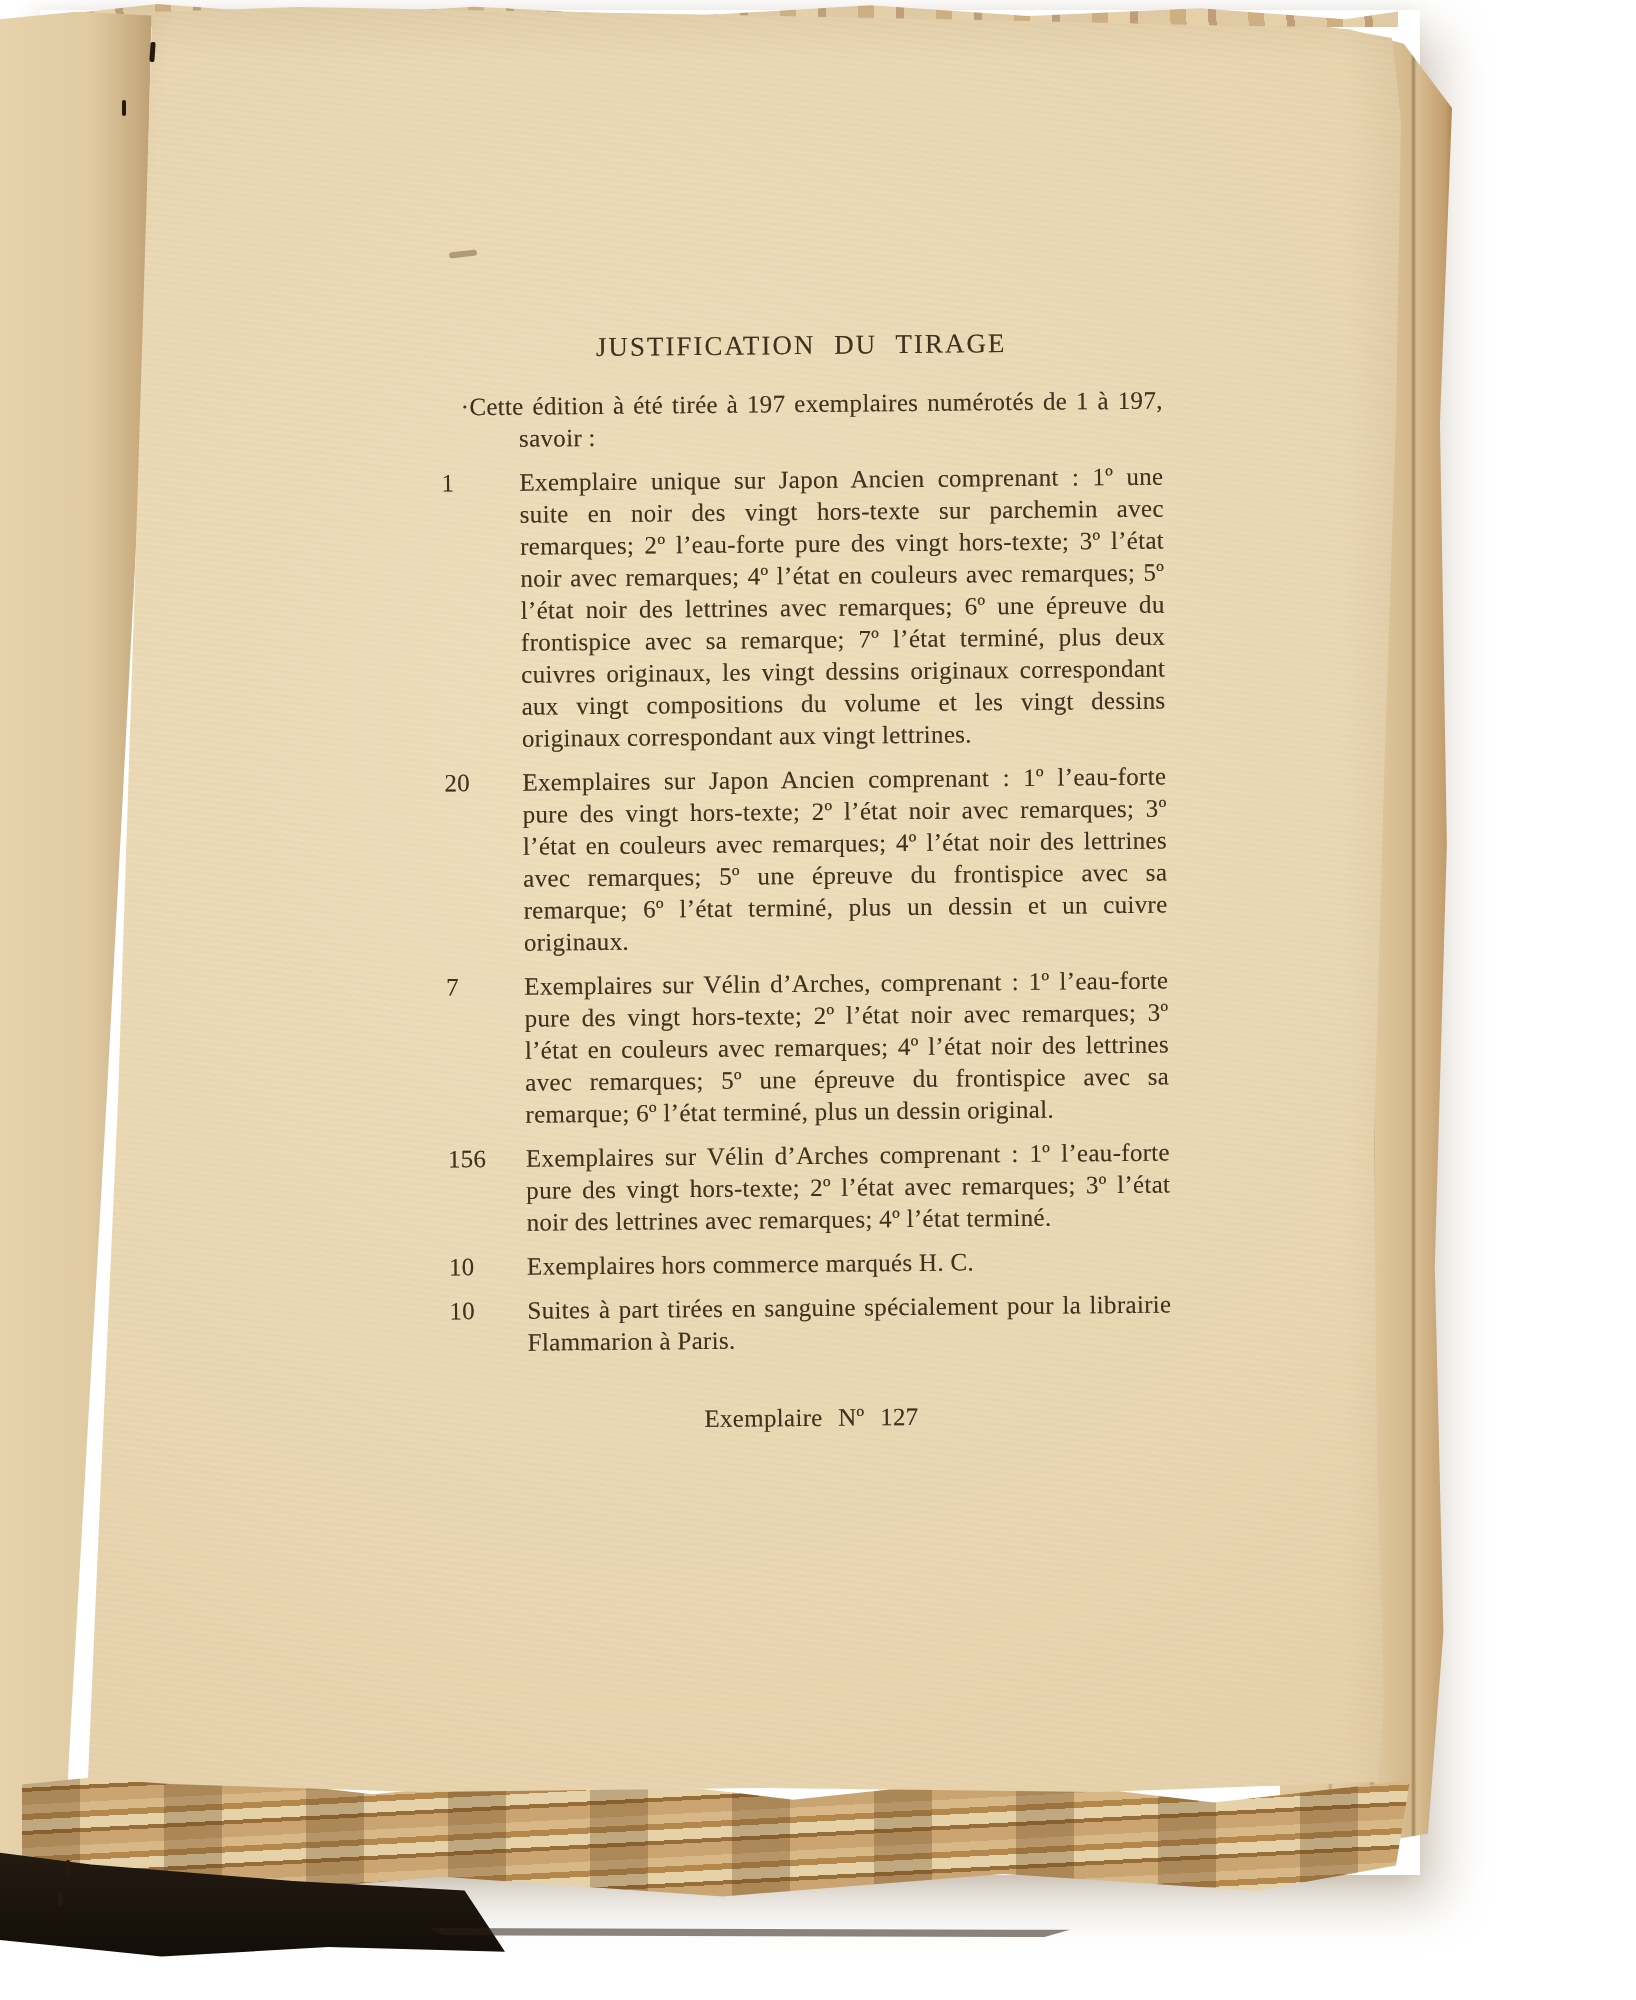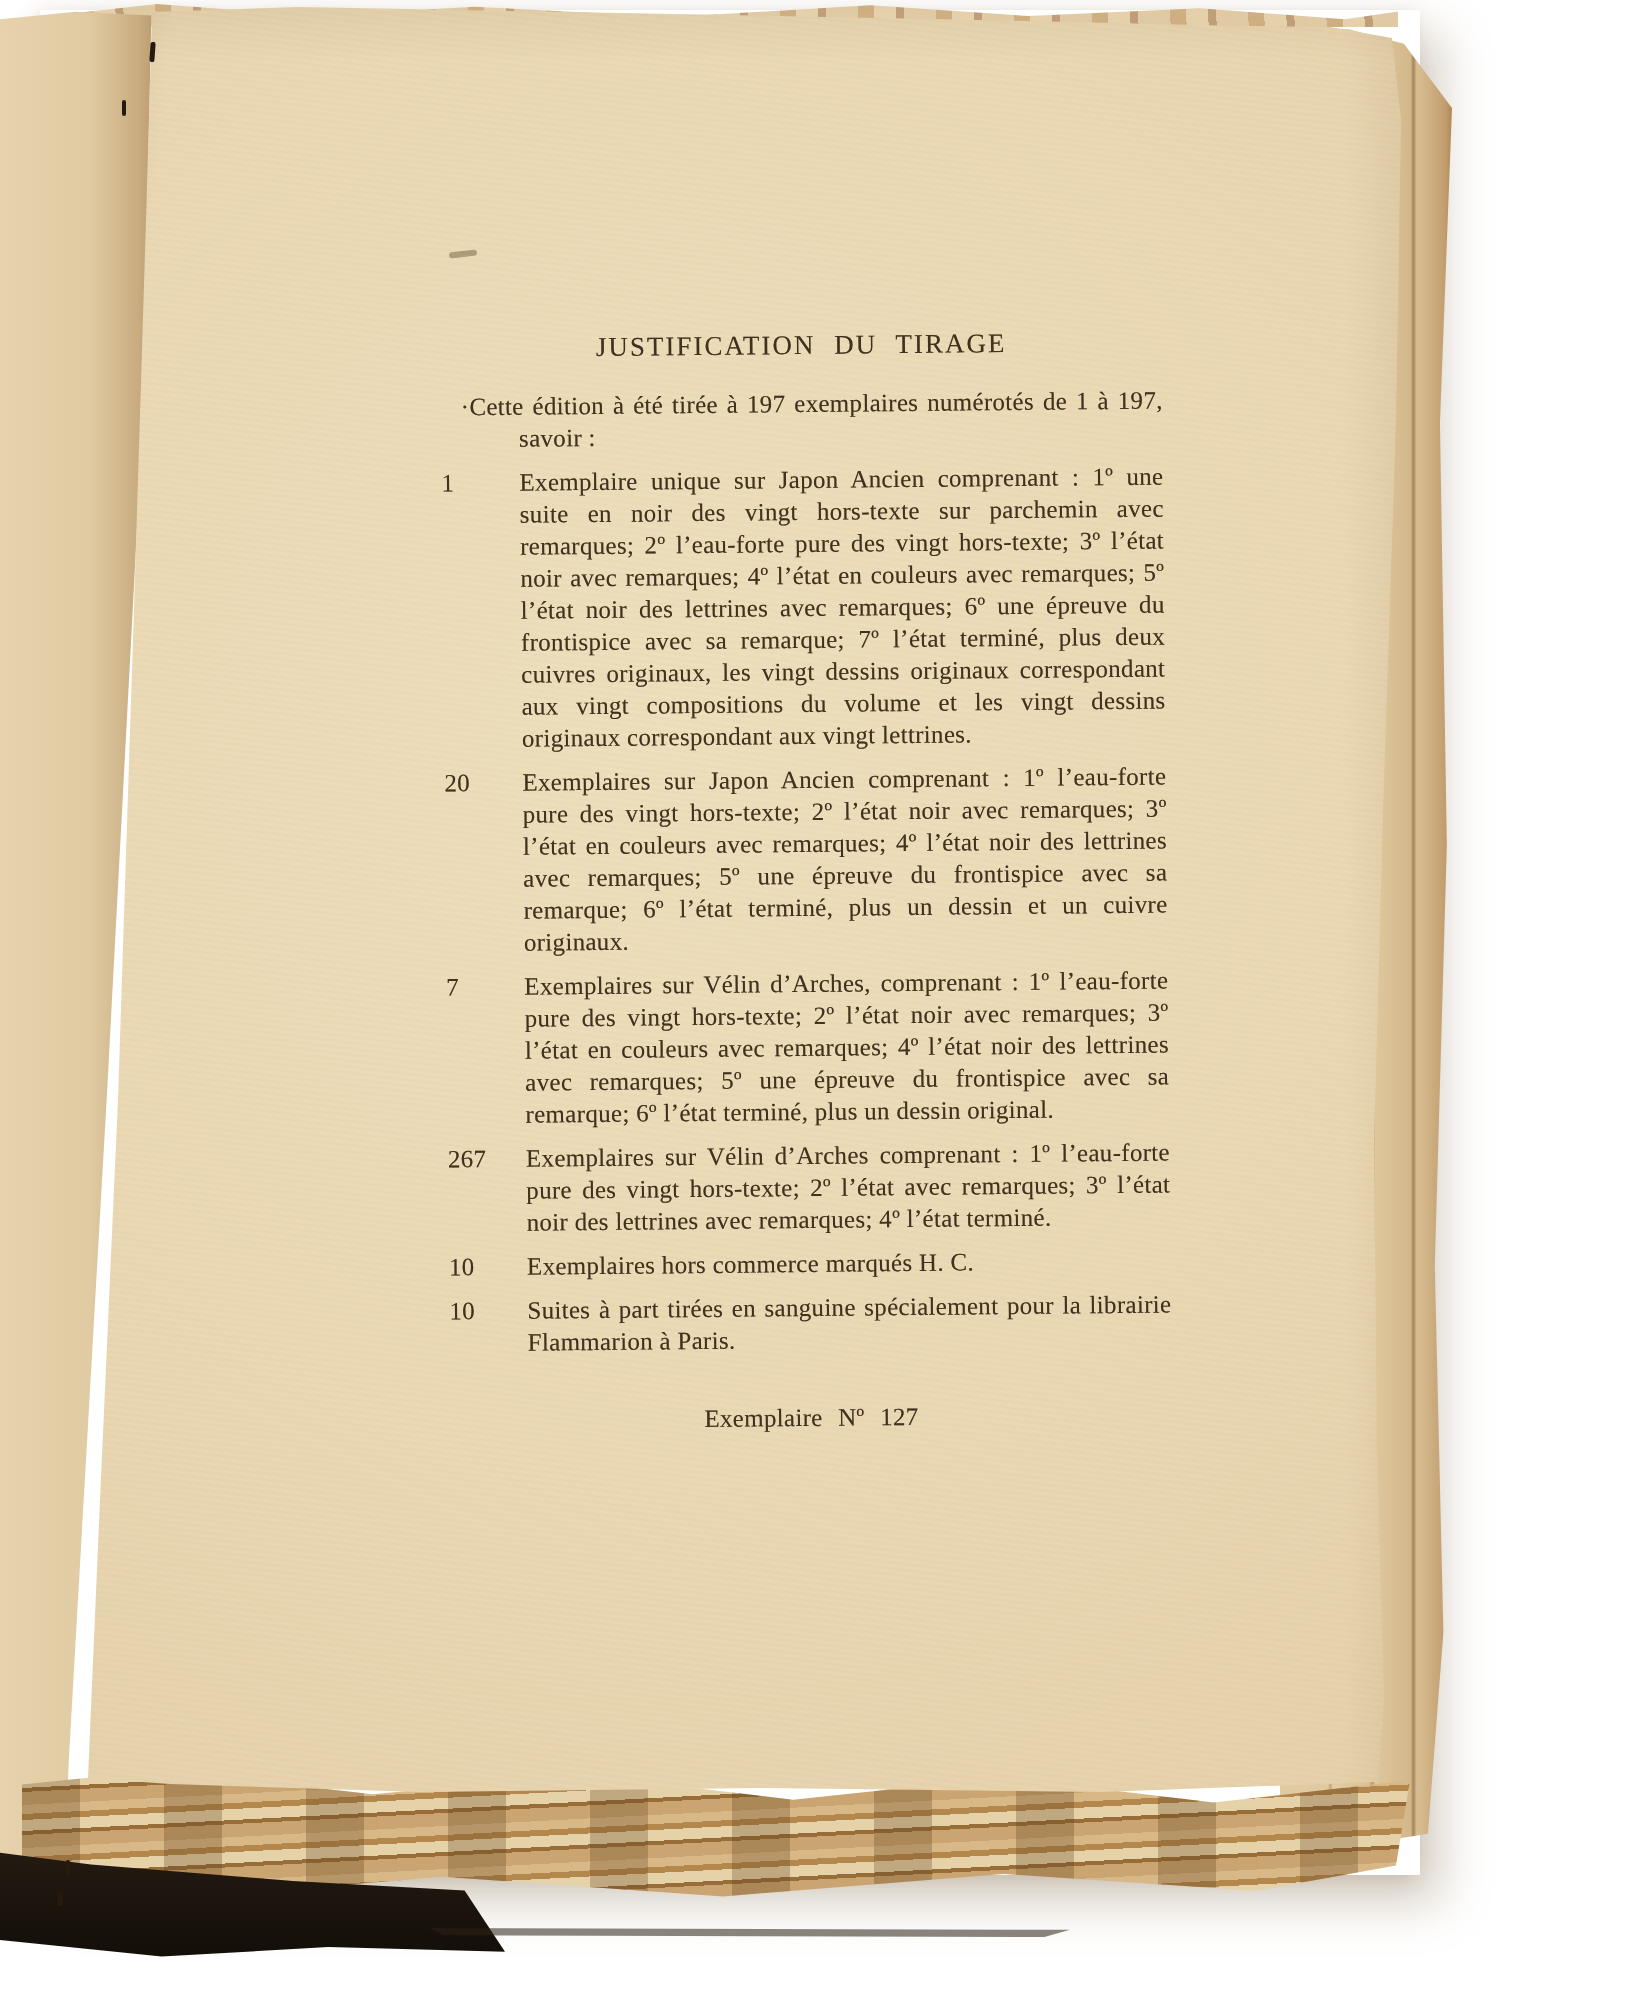--- a/index.html
+++ b/index.html
@@ -109,21 +109,21 @@
     <span class="num">20</span>
     <span>Exemplaires sur Japon Ancien comprenant : 1º l’eau-forte pure des vingt hors-texte; 2º l’état noir avec remarques; 3º l’état en couleurs avec remarques; 4º l’état noir des lettrines avec remarques; 5º une épreuve du frontispice avec sa remarque; 6º l’état terminé, plus un dessin et un cuivre originaux.</span>
   </div>
 
   <div class="body-text item">
     <span class="num">7</span>
     <span>Exemplaires sur Vélin d’Arches, comprenant : 1º l’eau-forte pure des vingt hors-texte; 2º l’état noir avec remarques; 3º l’état en couleurs avec remarques; 4º l’état noir des lettrines avec remarques; 5º une épreuve du frontispice avec sa remarque; 6º l’état terminé, plus un dessin original.</span>
   </div>
 
   <div class="body-text item">
-    <span class="num">267</span>
+    <span class="num">156</span>
     <span>Exemplaires sur Vélin d’Arches comprenant : 1º l’eau-forte pure des vingt hors-texte; 2º l’état avec remarques; 3º l’état noir des lettrines avec remarques; 4º l’état terminé.</span>
   </div>
 
   <div class="body-text item">
     <span class="num">10</span>
     <span>Exemplaires hors commerce marqués H. C.</span>
   </div>
 
   <div class="body-text item">
     <span class="num">10</span>

